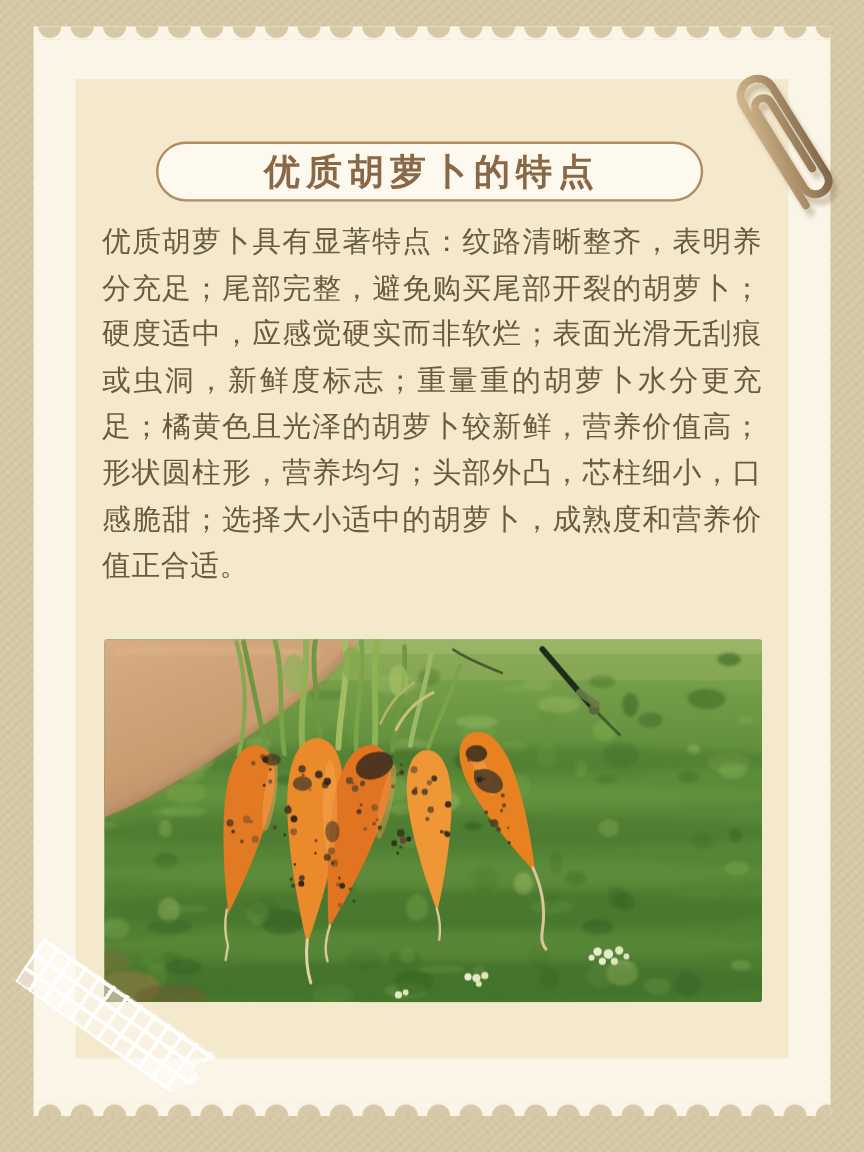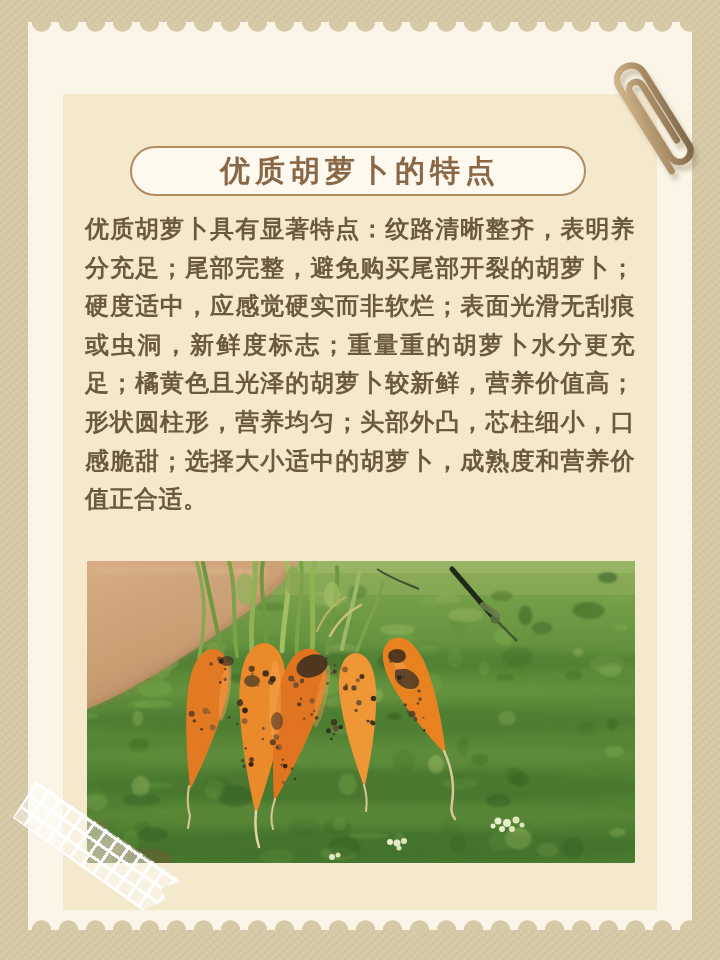--- a/index.html
+++ b/index.html
@@ -14,35 +14,34 @@
   .paper{
     position:absolute;left:28px;top:22px;width:664px;height:908px;
     background:#faf5e6;
   }
   .scallop{position:absolute;left:0;right:0;height:11px;}
   .scallop.top{top:0;background-image:radial-gradient(circle 9.5px at 13.5px 0px,#d6c9a7 9.3px,rgba(214,201,167,0) 10px);background-size:27px 11px;background-repeat:repeat-x;}
   .scallop.bottom{bottom:0;background-image:radial-gradient(circle 9.5px at 13.5px 11px,#d6c9a7 9.3px,rgba(214,201,167,0) 10px);background-size:27px 11px;background-repeat:repeat-x;}
   .panel{
     position:absolute;left:35px;top:44px;width:594px;height:816px;
     background:#f4e8cd;
-    margin-top:28px;
   }
   .title-box{
     position:absolute;left:67px;top:52px;width:456px;height:50px;
     background:#fdf9ee;border:2.5px solid #b08c5e;border-radius:28px;
     display:flex;align-items:center;justify-content:center;box-sizing:border-box;
   }
   .title-text{
     font-size:30px;font-weight:700;color:#8a6747;letter-spacing:5px;
     white-space:nowrap;transform:translateX(2px);
   }
   .body-text{
     position:absolute;left:22px;top:116px;width:550px;
     font-size:24px;line-height:38.6px;color:#6c5a3d;
-    text-align:justify;letter-spacing:.5px;font-weight:bold;
+    text-align:justify;letter-spacing:.5px;
   }
   .photo{
     position:absolute;left:24px;top:467px;width:548px;height:302px;
     overflow:hidden;border-radius:2px;background:#5d8c3a;
   }
   .photo svg{display:block;}
   .tape{
     position:absolute;left:8px;top:826px;width:176px;height:47px;
     transform:rotate(35deg);
     background-color:rgba(255,255,255,.42);

